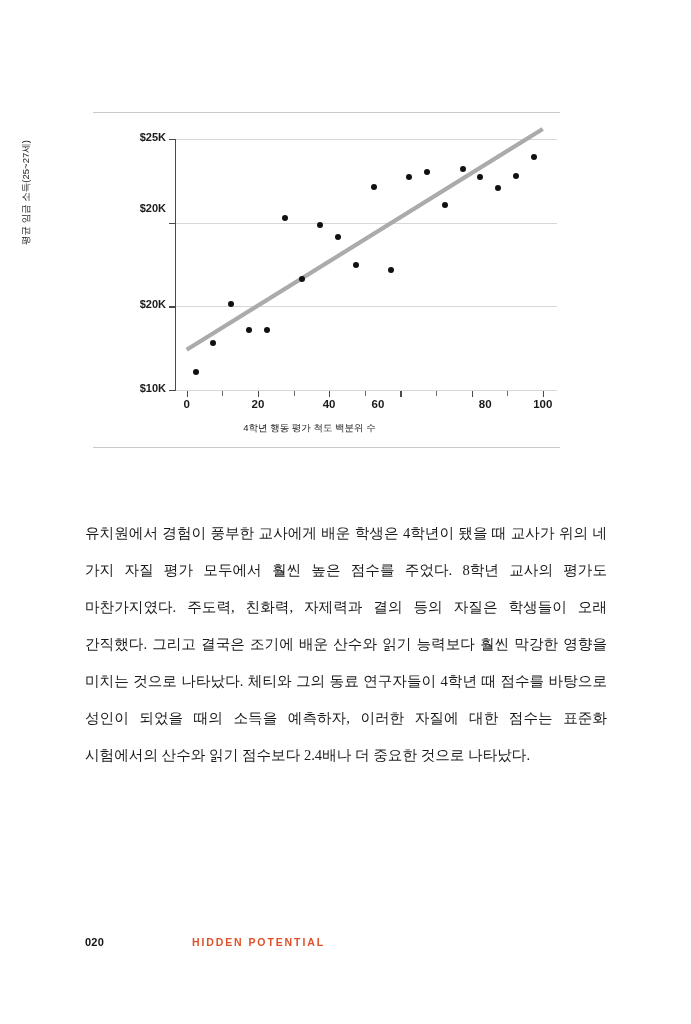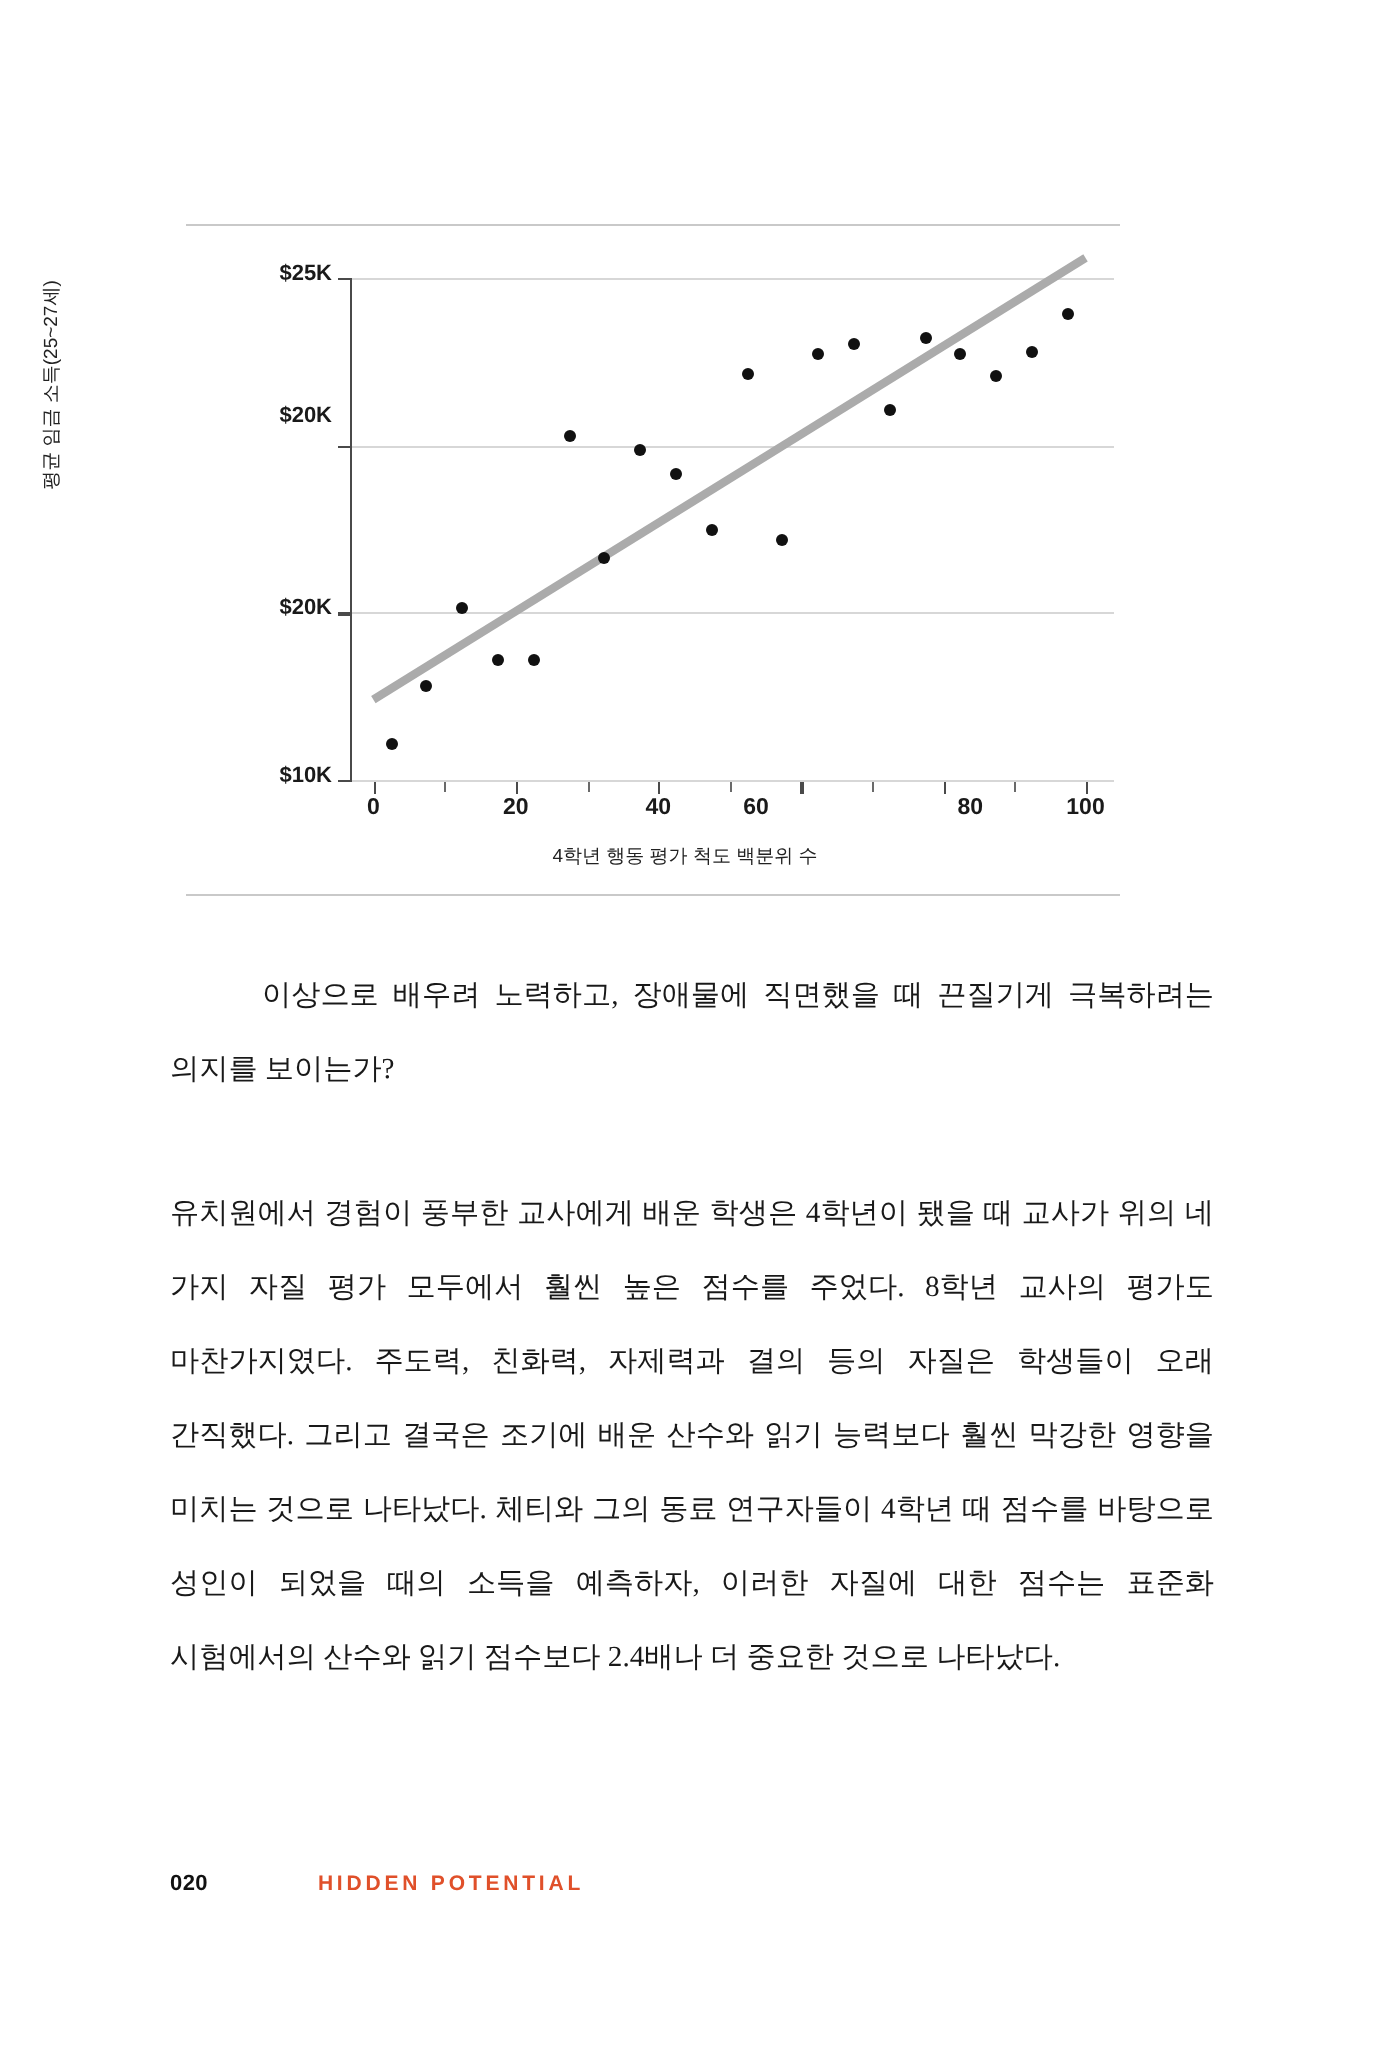--- a/index.html
+++ b/index.html
@@ -130,21 +130,20 @@
   }
   #xlabel {
     position: absolute;
     left: 0;
     top: 422px;
     width: 619px;
     text-align: center;
     font-family: "Liberation Sans", "DejaVu Sans", sans-serif;
     font-size: 9.5px;
     color: #222;
-    padding-left: 33px;
   }
 
   .datapoint {
     position: absolute;
     width: 6px;
     height: 6px;
     margin-left: -3px;
     margin-top: -3px;
     border-radius: 50%;
     background: #111111;
@@ -187,21 +186,21 @@
     align-items: baseline;
   }
   #page-number {
     font-family: "Liberation Sans", "DejaVu Sans", sans-serif;
     font-weight: bold;
     font-size: 11px;
     color: #111111;
     letter-spacing: 0.2px;
   }
   #book-title {
-    margin-left: 55px;
+    margin-left: 88px;
     font-family: "Liberation Sans", "DejaVu Sans", sans-serif;
     font-weight: bold;
     font-size: 10.5px;
     letter-spacing: 1.9px;
     color: #e0502a;
   }
 </style>
 </head>
 <body>
 
@@ -280,20 +279,19 @@
       <div class="datapoint" style="left: 516.051px; top: 175.813px; background: rgb(17, 17, 17);"></div>
       <div class="datapoint" style="left: 533.855px; top: 157.407px; background: rgb(17, 17, 17);"></div>
     </div>
 
   <div id="ylabel">평균 임금 소득(25~27세)</div>
   <div id="xlabel">4학년 행동 평가 척도 백분위 수</div>
 
 </div>
 
 <div id="body-text">
-  <p class="para" id="para-1">이상으로 배우려 노력하고, 장애물에 직면했을 때 끈질기게 극복하려는 의지를 보이는가?</p>
   <p class="para" id="para-2">유치원에서 경험이 풍부한 교사에게 배운 학생은 4학년이 됐을 때 교사가 위의 네 가지 자질 평가 모두에서 훨씬 높은 점수를 주었다. 8학년 교사의 평가도 마찬가지였다. 주도력, 친화력, 자제력과 결의 등의 자질은 학생들이 오래 간직했다. 그리고 결국은 조기에 배운 산수와 읽기 능력보다 훨씬 막강한 영향을 미치는 것으로 나타났다. 체티와 그의 동료 연구자들이 4학년 때 점수를 바탕으로 성인이 되었을 때의 소득을 예측하자, 이러한 자질에 대한 점수는 표준화 시험에서의 산수와 읽기 점수보다 2.4배나 더 중요한 것으로 나타났다.</p>
 </div>
 
 <div id="footer">
   <span id="page-number">020</span>
   <span id="book-title">HIDDEN POTENTIAL</span>
 </div>
 
 </body></html>

